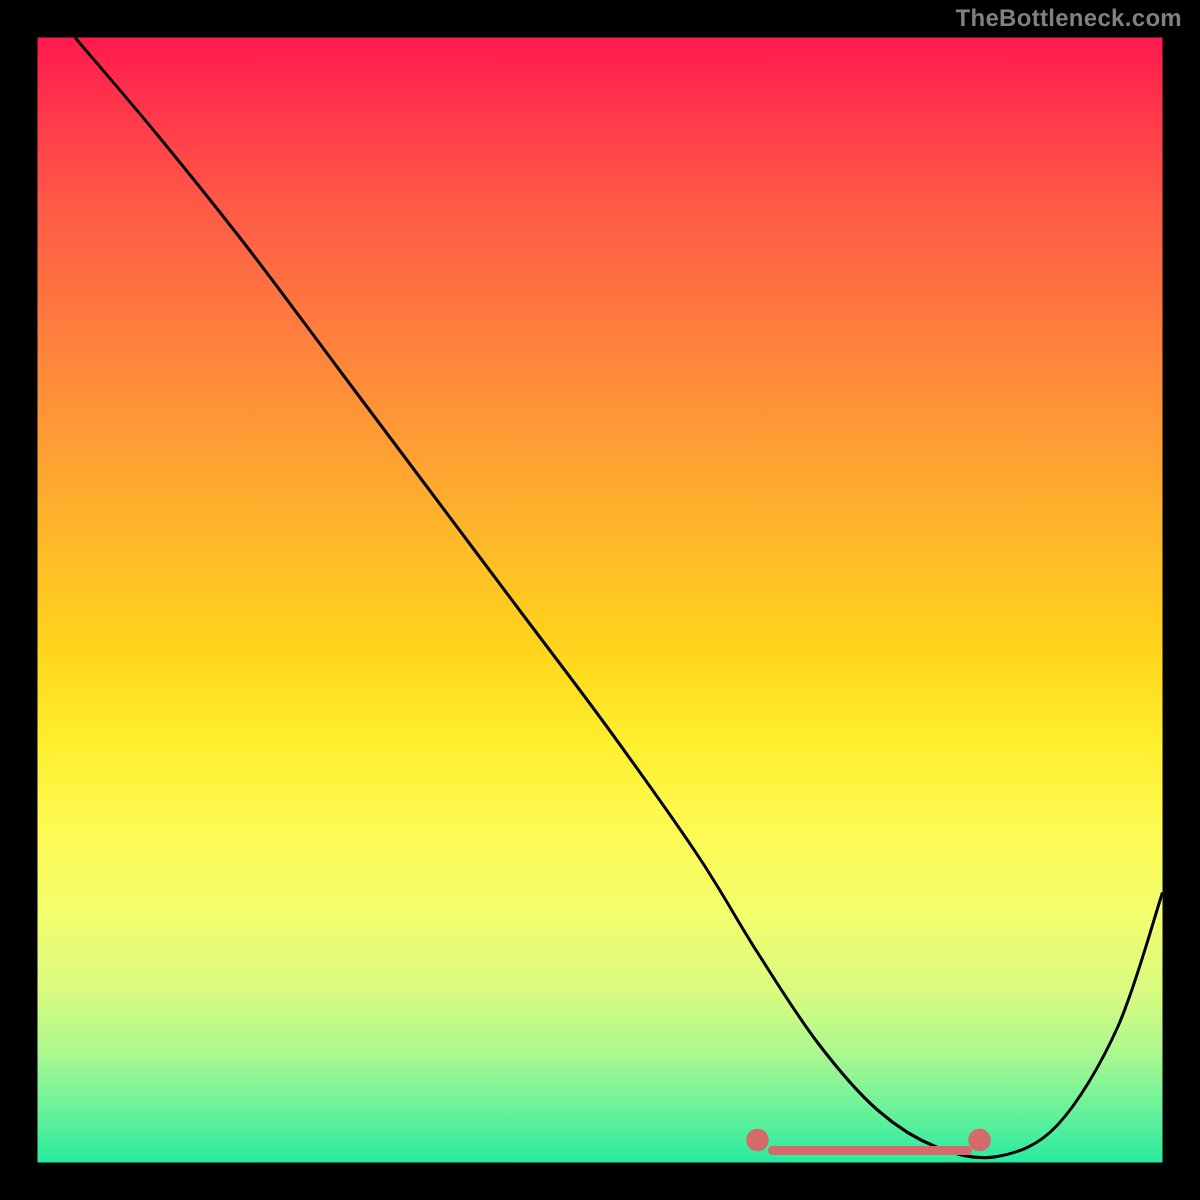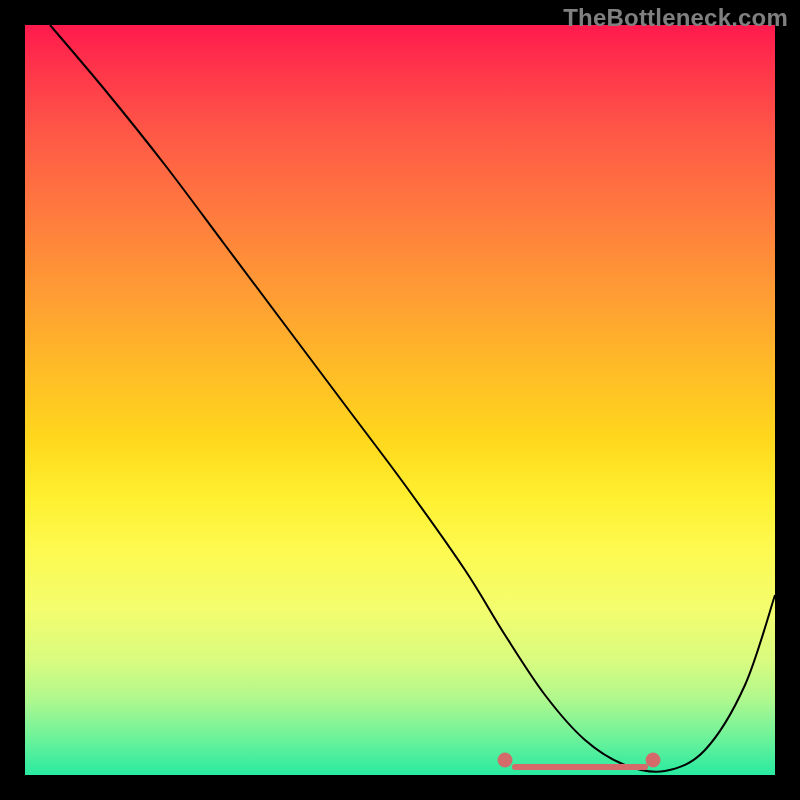--- a/index.html
+++ b/index.html
@@ -9,21 +9,21 @@
     height: 800px;
     background: #000;
     overflow: hidden;
     position: relative;
   }
   .watermark {
     position: absolute;
     top: 4px;
     right: 12px;
     font-family: Arial, Helvetica, sans-serif;
-    font-size: 24px;
+    font-size: 16px;
     font-weight: 700;
     color: #808080;
     letter-spacing: 0.2px;
     z-index: 2;
   }
   .plot-frame {
     position: absolute;
     left: 25px;
     top: 25px;
     width: 750px;

